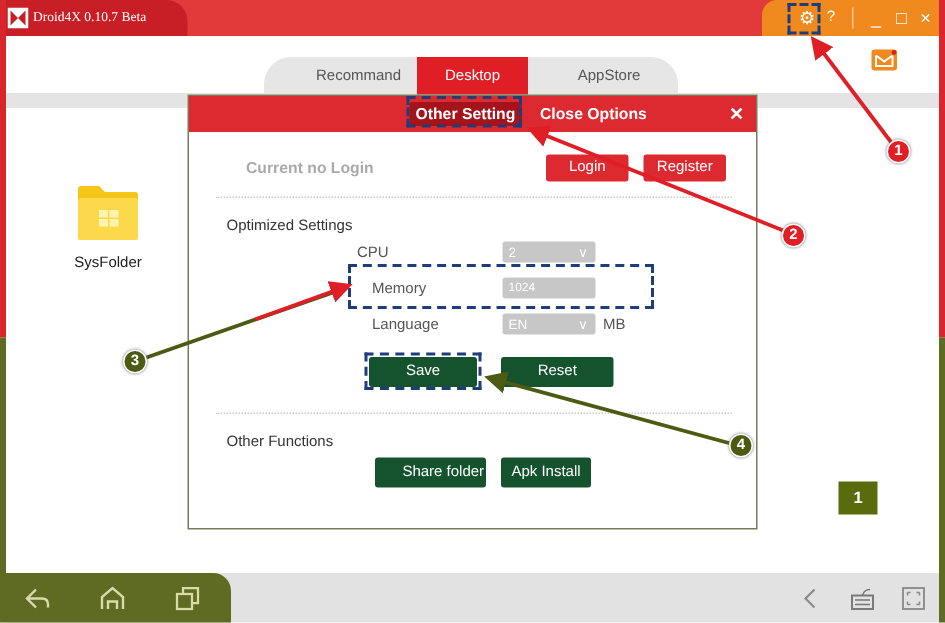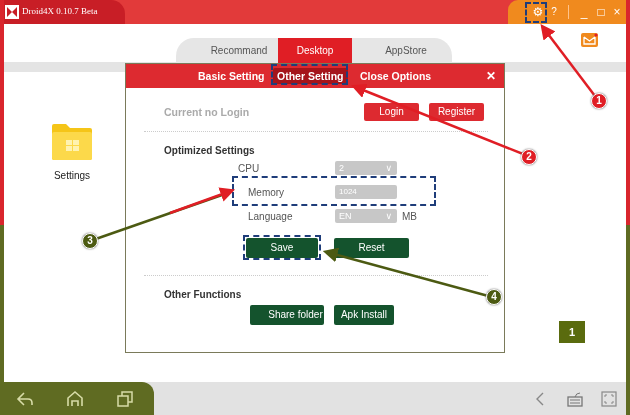--- a/index.html
+++ b/index.html
@@ -37,21 +37,21 @@
   .dialog { position: absolute; left: 125px; top: 63px; width: 380px; height: 290px; background: #fff; border: 1px solid #7a7a5a; }
   .dlg-header { position: absolute; left: 0; top: 0; width: 378px; height: 24px; background: #dd2a30; }
   .dlg-tab { position: absolute; top: 4px; height: 16px; font-size: 10.5px; color: #fff; font-weight: bold; line-height: 16px; padding: 0 4px; }
   .dlg-tab.active { background: #a5141b; border-radius: 2px; }
   .dlg-close { position: absolute; right: 8px; top: 4px; color: #fff; font-size: 12px; font-weight: bold; line-height: 16px; }
 
   .login-status { position: absolute; left: 38px; top: 42px; font-size: 10.5px; color: #aaa; font-weight: bold; }
   .btn-red { position: absolute; height: 18px; background: #dd2a30; color: #fff; font-size: 10px; line-height: 18px; text-align: center; border-radius: 2px; }
   .divider { position: absolute; left: 18px; width: 344px; height: 1px; border-top: 1px dotted #ccc; }
 
-  .section-title { position: absolute; left: 38px; font-size: 10px; font-weight: bold; color: #333; }
+  .section-title { position: absolute; left: 25px; font-size: 10px; font-weight: normal; color: #333; }
   .field-label { position: absolute; font-size: 10px; color: #555; }
   .field-box { position: absolute; height: 14px; background: #c7c7c7; border-radius: 2px; color: #fff; font-size: 9px; line-height: 14px; padding-left: 4px; }
   .field-box .chev { position: absolute; right: 5px; top: 0; font-size: 9px; color: #fff; }
   .unit { position: absolute; font-size: 10px; color: #555; margin-top: 24px; }
 
   .btn-green { position: absolute; height: 20px; background: #14532d; color: #fff; font-size: 10px; line-height: 20px; text-align: center; border-radius: 2px; }
 
   .page-badge { position: absolute; left: 559px; top: 321px; width: 26px; height: 22px; background: #5a6b0e; color: #fff; font-size: 11px; text-align: center; line-height: 22px; font-weight: bold; }
 
   
@@ -106,26 +106,25 @@
   <div class="folder-ic">
     <svg width="44" height="40" viewBox="0 0 44 40">
       <path d="M2 4 Q2 2 4 2 L16 2 L20 6 L40 6 Q42 6 42 8 L42 36 Q42 38 40 38 L4 38 Q2 38 2 36 Z" fill="#f5c518"></path>
       <rect x="2" y="10" width="40" height="28" rx="2" fill="#fcd94a"></rect>
       <rect x="16" y="18" width="6" height="5" fill="#fff3b0"></rect>
         <rect x="23" y="18" width="6" height="5" fill="#fff3b0"></rect>
       <rect x="16" y="24" width="6" height="5" fill="#fff3b0"></rect>
         <rect x="23" y="24" width="6" height="5" fill="#fff3b0"></rect>
     </svg>
   </div>
-  <div class="sysfolder-label">Settings</div>
+  <div class="sysfolder-label">SysFolder</div>
 </div>
 
 <div class="dialog">
   <div class="dlg-header">
-    <span class="dlg-tab" style="left:68px;">Basic Setting</span>
     <span class="dlg-tab active" style="left:147px;">Other Setting</span>
     <span class="dlg-tab" style="left:230px;">Close Options</span>
     <span class="dlg-close">✕</span>
   </div>
 
   <span class="login-status">Current no Login</span>
   <div class="btn-red" style="left:238px; top:39px; width:55px;">Login</div>
   <div class="btn-red" style="left:303px; top:39px; width:55px;">Register</div>
 
   <div class="divider" style="top:67px;"></div>

